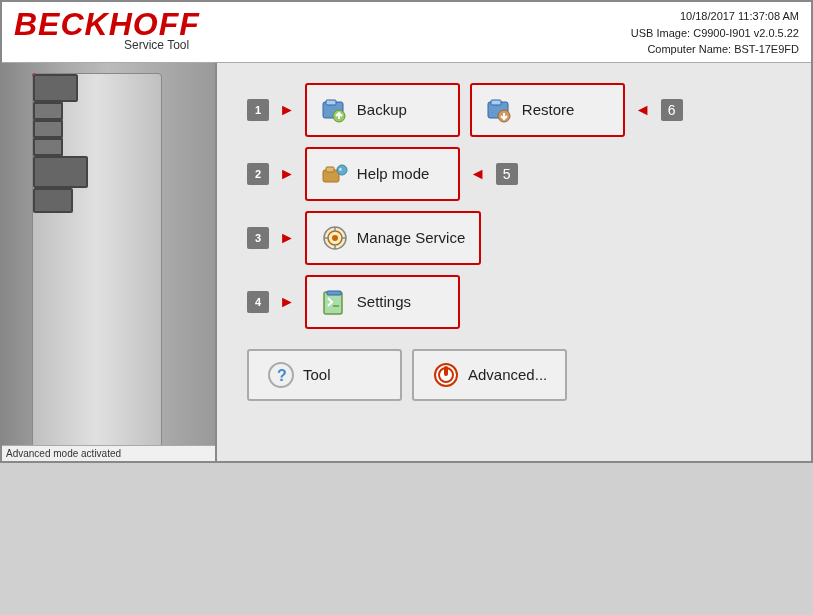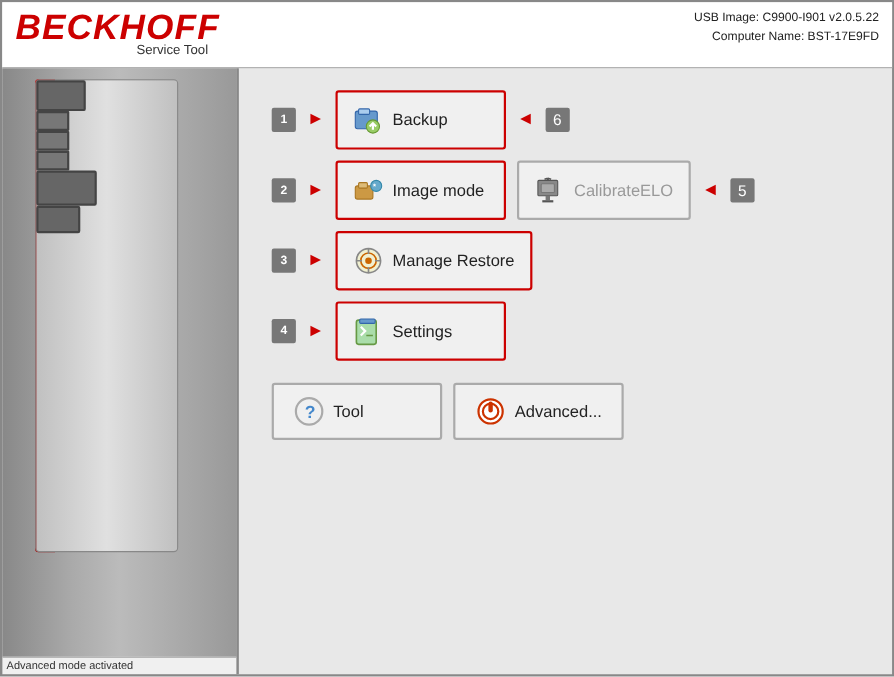--- a/index.html
+++ b/index.html
@@ -5,21 +5,21 @@
     * { box-sizing: border-box; margin: 0; padding: 0; }
     body {
       width: 813px;
       height: 615px;
       background: #d0d0d0;
       font-family: Arial, sans-serif;
       overflow: hidden;
     }
     .outer-frame {
       width: 813px;
-      height: 615px;
+      height: 463px;
       background: #c8c8c8;
       border: 2px solid #888;
       display: flex;
       flex-direction: column;
     }
     
     .header {
       display: flex;
       align-items: flex-start;
       justify-content: space-between;
@@ -263,20 +263,21 @@
 <body>
 
 <div class="outer-frame">
 
   <div class="header">
     <div class="logo-area">
       <span class="logo-beckhoff">BECKHOFF</span>
       <span class="logo-service">Service Tool</span>
     </div>
     <div class="header-info">
+      <div>10/18/2017 11:37:08 AM</div>
       <div>USB Image: C9900-I901 v2.0.5.22</div>
       <div>Computer Name: BST-17E9FD</div>
     </div>
   </div>
 
   <div class="main-area">
 
     <div class="left-panel">
       <div class="device-image">
 
@@ -307,66 +308,64 @@
         <button class="menu-button">
           <svg class="svg-icon" viewBox="0 0 28 28">
             <rect x="2" y="6" width="20" height="16" rx="2" fill="#6699cc" stroke="#3366aa" stroke-width="1"></rect>
             <rect x="5" y="4" width="10" height="5" rx="1" fill="#aaccee" stroke="#3366aa" stroke-width="1"></rect>
             <ellipse cx="18" cy="20" rx="6" ry="6" fill="#99cc66" stroke="#669933" stroke-width="1"></ellipse>
             <polyline points="15,20 18,17 21,20" fill="none" stroke="#fff" stroke-width="2"></polyline>
             <line x1="18" y1="17" x2="18" y2="23" stroke="#fff" stroke-width="2"></line>
           </svg>
           <span>Backup</span>
         </button>
+        <button class="menu-button">
+          <svg class="svg-icon" viewBox="0 0 28 28">
+            <rect x="2" y="6" width="20" height="16" rx="2" fill="#6699cc" stroke="#3366aa" stroke-width="1"></rect>
+            <rect x="5" y="4" width="10" height="5" rx="1" fill="#aaccee" stroke="#3366aa" stroke-width="1"></rect>
+            <ellipse cx="18" cy="20" rx="6" ry="6" fill="#cc9966" stroke="#aa6633" stroke-width="1"></ellipse>
+            <polyline points="15,20 18,23 21,20" fill="none" stroke="#fff" stroke-width="2"></polyline>
+            <line x1="18" y1="23" x2="18" y2="17" stroke="#fff" stroke-width="2"></line>
+          </svg>
+          <span>Restore</span>
+        </button>
         <span style="font-size:16px;color:#cc0000;font-weight:bold;">◄</span>
         <div class="arrow-badge">6</div>
       </div>
 
       <div class="button-row">
         <div class="number-badge">2</div>
         <span style="font-size:16px;color:#cc0000;font-weight:bold;">►</span>
         <button class="menu-button">
           <svg class="svg-icon" viewBox="0 0 28 28">
             <rect x="2" y="10" width="16" height="12" rx="2" fill="#cc9944" stroke="#aa7722" stroke-width="1"></rect>
             <rect x="5" y="7" width="8" height="5" rx="1" fill="#ddbb77" stroke="#aa7722" stroke-width="1"></rect>
             <circle cx="21" cy="10" r="5" fill="#66aacc" stroke="#3388aa" stroke-width="1"></circle>
             <text x="18" y="13" font-size="7" fill="#fff" font-weight="bold">*</text>
           </svg>
-          <span>Image mode</span>
-        </button>
-        <button class="menu-button disabled">
-          <svg class="svg-icon" viewBox="0 0 28 28">
-            <rect x="3" y="5" width="18" height="14" rx="1" fill="#888" stroke="#555" stroke-width="1"></rect>
-            <rect x="6" y="8" width="12" height="8" rx="1" fill="#aaa" stroke="#777" stroke-width="1"></rect>
-            <line x1="12" y1="5" x2="12" y2="3" stroke="#555" stroke-width="2"></line>
-            <line x1="9" y1="4" x2="12" y2="3" stroke="#555" stroke-width="1.5"></line>
-            <line x1="15" y1="4" x2="12" y2="3" stroke="#555" stroke-width="1.5"></line>
-            <rect x="10" y="19" width="4" height="4" fill="#777"></rect>
-            <rect x="7" y="23" width="10" height="2" fill="#555"></rect>
-          </svg>
-          <span>CalibrateELO</span>
+          <span>Help mode</span>
         </button>
         <span style="font-size:16px;color:#cc0000;font-weight:bold;">◄</span>
         <div class="arrow-badge">5</div>
       </div>
 
       <div class="button-row">
         <div class="number-badge">3</div>
         <span style="font-size:16px;color:#cc0000;font-weight:bold;">►</span>
         <button class="menu-button">
           <svg class="svg-icon" viewBox="0 0 28 28">
             <circle cx="14" cy="14" r="11" fill="#f0f0d0" stroke="#888" stroke-width="1.5"></circle>
             <circle cx="14" cy="14" r="7" fill="none" stroke="#cc6600" stroke-width="1.5"></circle>
             <line x1="14" y1="3" x2="14" y2="8" stroke="#888" stroke-width="1.5"></line>
             <line x1="14" y1="20" x2="14" y2="25" stroke="#888" stroke-width="1.5"></line>
             <line x1="3" y1="14" x2="8" y2="14" stroke="#888" stroke-width="1.5"></line>
             <line x1="20" y1="14" x2="25" y2="14" stroke="#888" stroke-width="1.5"></line>
             <circle cx="14" cy="14" r="3" fill="#cc6600"></circle>
           </svg>
-          <span>Manage Restore</span>
+          <span>Manage Service</span>
         </button>
       </div>
 
       <div class="button-row">
         <div class="number-badge">4</div>
         <span style="font-size:16px;color:#cc0000;font-weight:bold;">►</span>
         <button class="menu-button">
           <svg class="svg-icon" viewBox="0 0 28 28">
             <rect x="3" y="4" width="18" height="22" rx="2" fill="#aaddaa" stroke="#669944" stroke-width="1.5"></rect>
             <polyline points="7,10 11,14 7,18" fill="none" stroke="#fff" stroke-width="2"></polyline>

